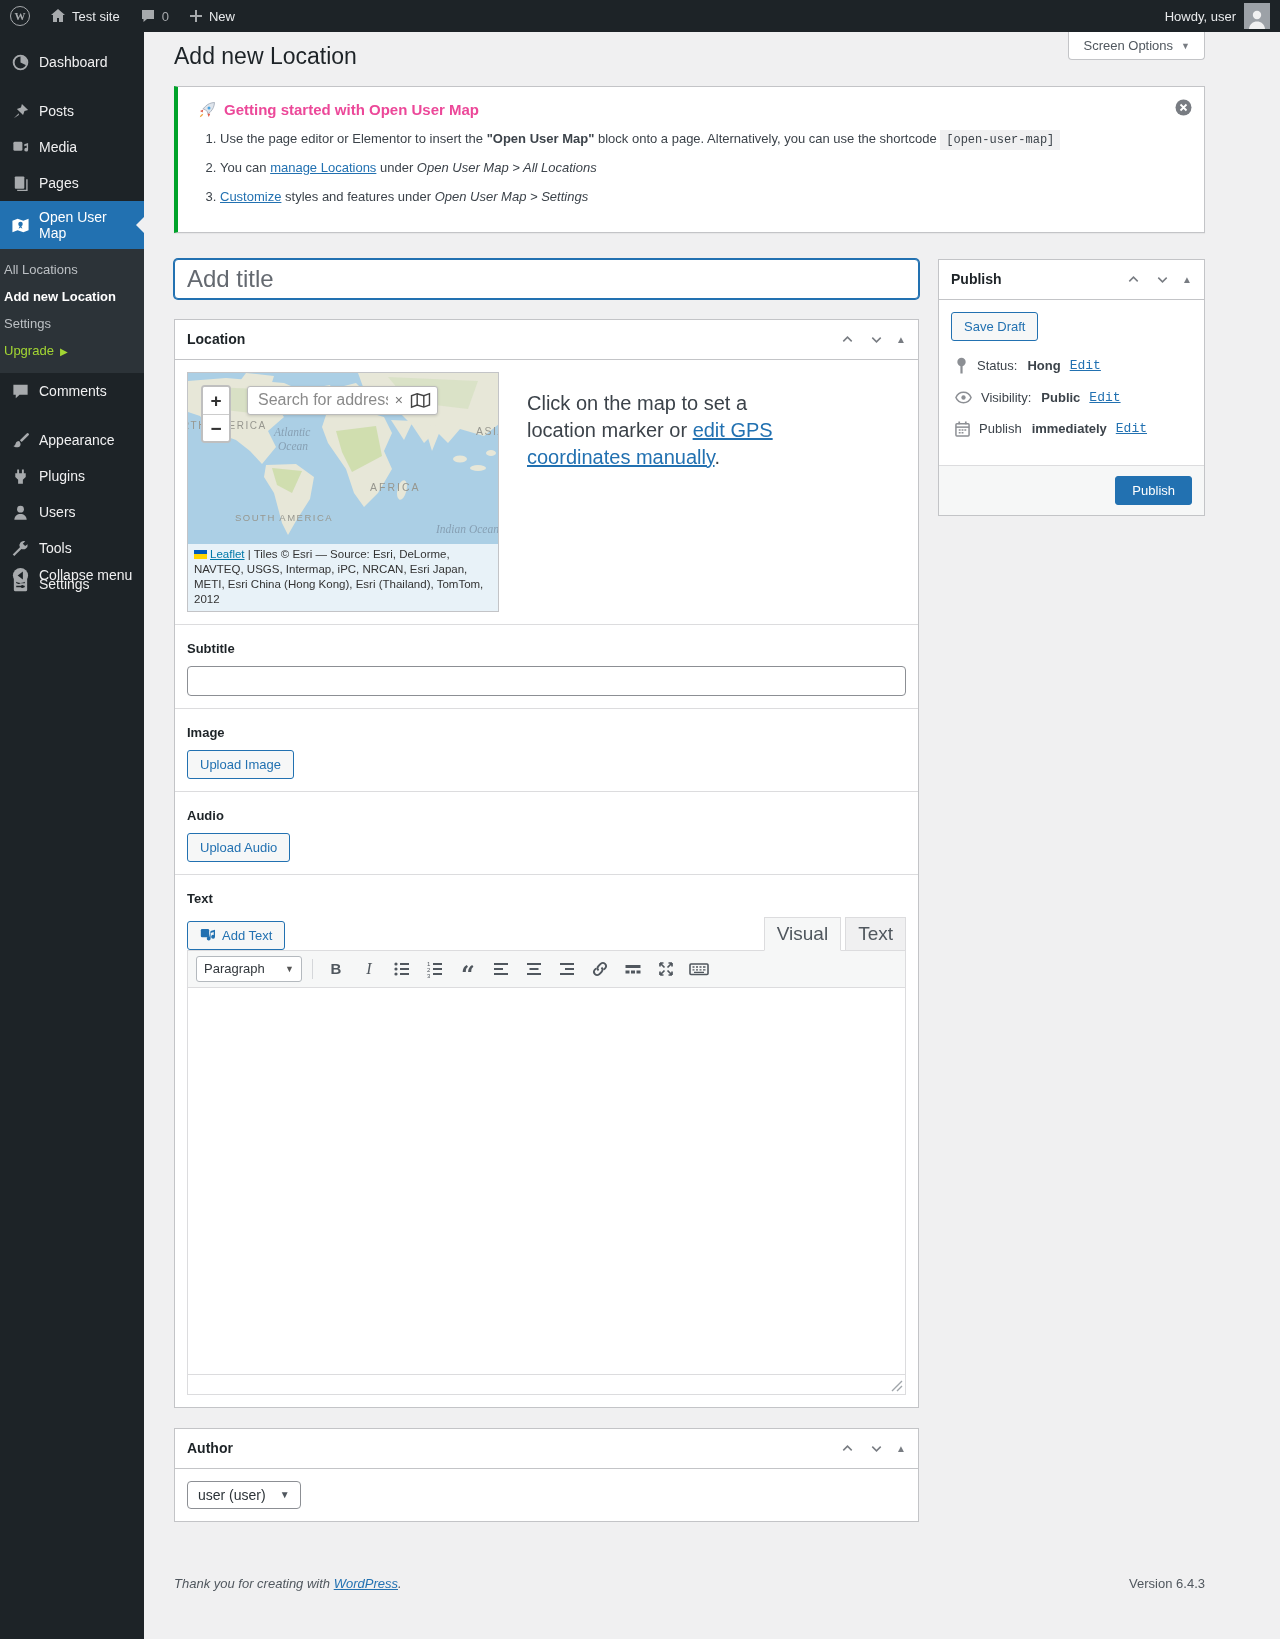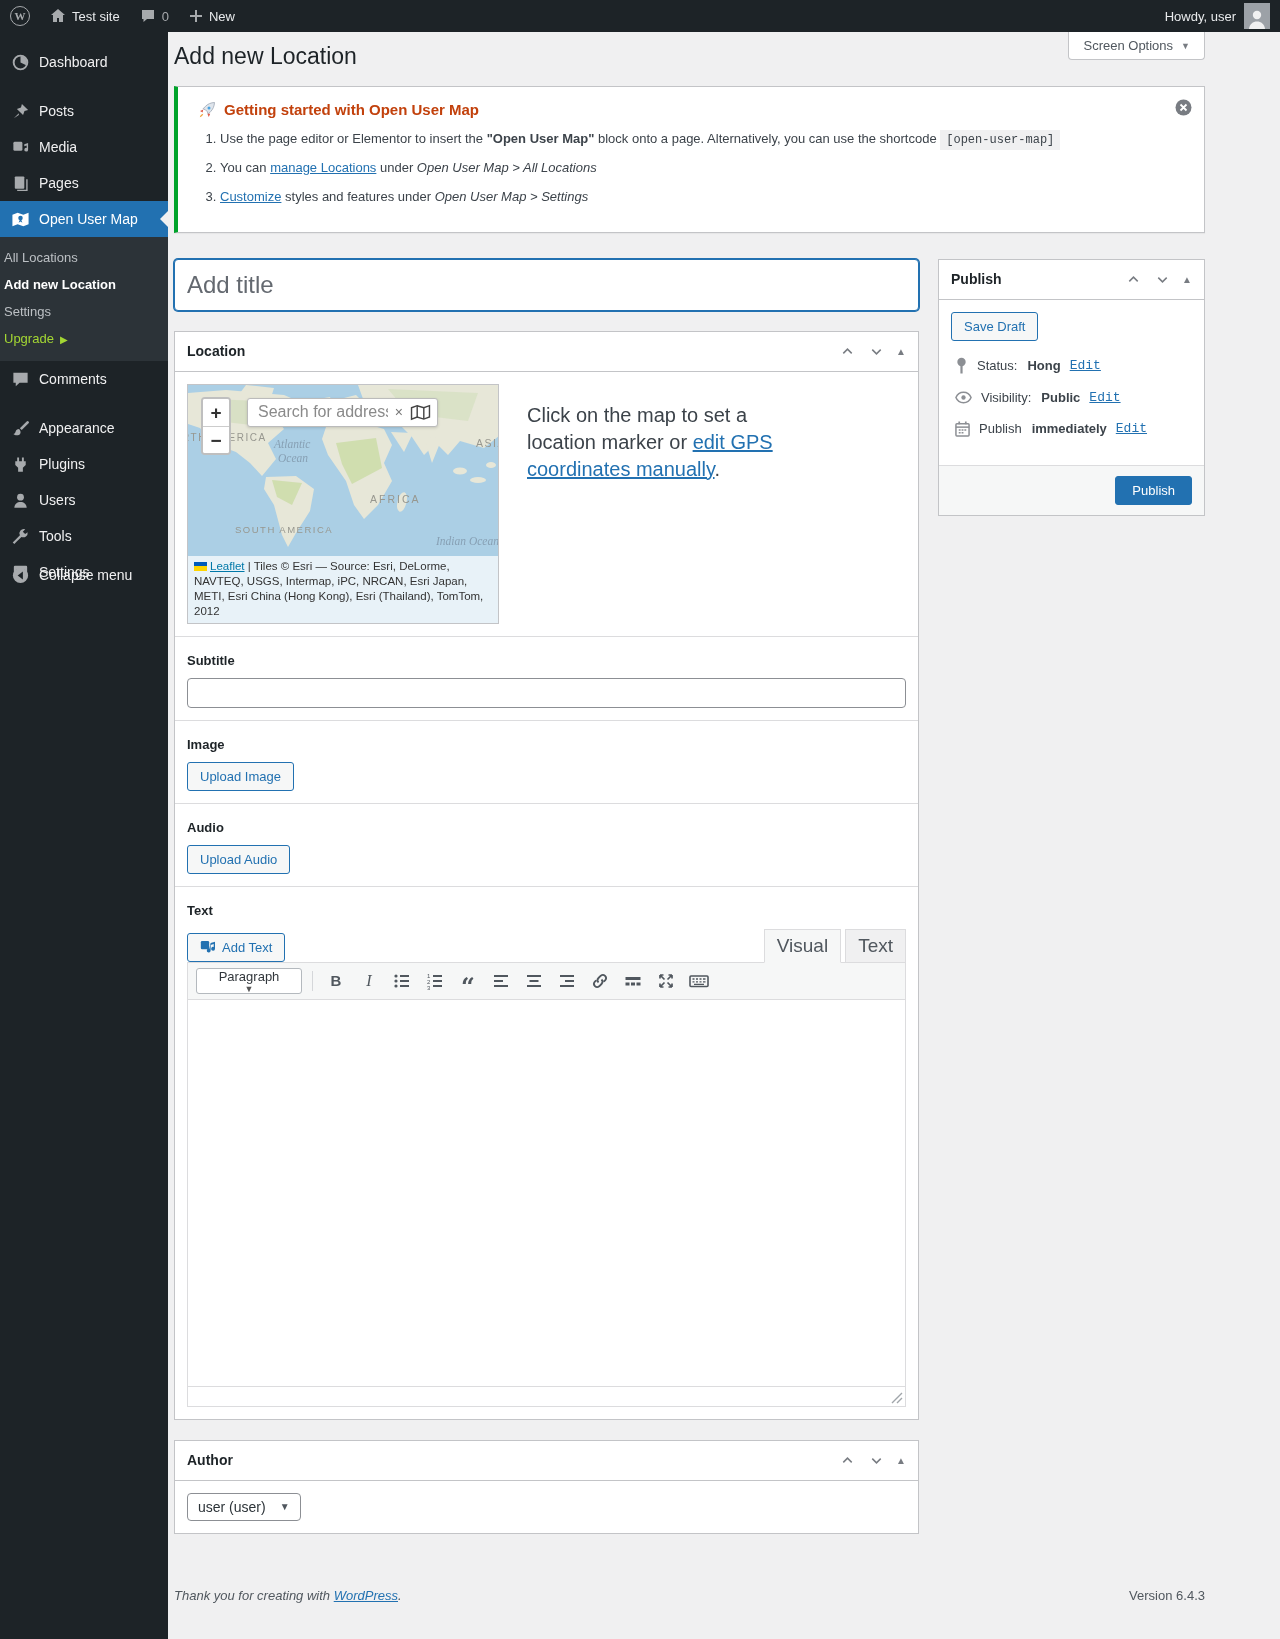--- a/index.html
+++ b/index.html
@@ -11,21 +11,21 @@
   
   .adminbar { position:absolute; top:0; left:0; width:1280px; height:32px;
     background:#1d2327; color:#c3c4c7; display:flex; align-items:center; z-index:50; }
   .ab-item { display:flex; align-items:center; gap:6px; padding:0 10px; height:32px; color:#e8eaec; cursor:pointer; font-size:13px; }
   .ab-item .num { color:#a7aaad; }
   .ab-right { margin-left:auto; display:flex; align-items:center; gap:8px; padding-right:10px; color:#e8eaec; cursor:pointer; }
   .wplogo { width:20px; height:20px; border:1.7px solid #a7aaad; border-radius:50%;
     display:flex; align-items:center; justify-content:center; color:#a7aaad; font-size:11px; font-weight:bold; font-family:"Liberation Serif",serif; }
   .avatar { width:26px; height:26px; background:#9ca1a7; display:flex; align-items:flex-end; justify-content:center; overflow:hidden; }
   
-  .sidebar { position:absolute; top:32px; left:0; bottom:0; width:168px; background:#1d2327; z-index:40; padding-top:12px; }
+  .sidebar { position:absolute; top:32px; left:0; bottom:0; width:144px; background:#1d2327; z-index:40; padding-top:12px; }
   .mi { position:relative; display:flex; align-items:center; gap:9px; padding:8px 8px 8px 10px; color:#f0f0f1; font-size:14px; cursor:pointer; }
   .mi .ico { width:20px; height:20px; flex:0 0 20px; display:flex; align-items:center; justify-content:center; }
   .mi.active { background:#2271b1; color:#fff; }
   .mi.active::after { content:""; position:absolute; right:0; top:50%; margin-top:-8px;
     border:8px solid transparent; border-right-color:#f0f0f1; }
   .sep { height:13px; }
   .submenu { background:#2c3338; padding:7px 0 9px; }
   .smi { display:block; padding:6px 4px; color:#bcc0c4; font-size:13px; cursor:pointer; }
   .smi.current { color:#fff; font-weight:bold; }
   .smi.upgrade { color:#a3d633; font-weight:normal; }
@@ -35,32 +35,32 @@
   .content { margin-left:160px; padding-top:32px; position:relative; }
   .screen-options { position:absolute; top:32px; right:75px; background:#fff;
     border:1px solid #c3c4c7; border-top:none; border-radius:0 0 4px 4px;
     padding:6px 14px; color:#50575e; display:flex; align-items:center; gap:8px; cursor:pointer; font-size:13px; }
   .screen-options .tri { font-size:9px; color:#787c82; }
   .wrap { margin:0 75px 0 14px; }
   h1.page-title { font-size:23px; font-weight:400; color:#1d2327; padding:10px 0 4px; line-height:1.3; }
   
   .notice { position:relative; background:#fff; border:1px solid #c3c4c7; border-left:4px solid #00a32a;
     box-shadow:0 1px 1px rgba(0,0,0,.04); margin:10px 0 0; padding:14px 40px 16px 20px; }
-  .notice h3 { font-size:15px; color:#c2410c; display:flex; align-items:center; gap:8px; margin-bottom:10px; }
+  .notice h3 { font-size:15px; color:#ec4899; display:flex; align-items:center; gap:8px; margin-bottom:10px; }
   .notice ol { margin:4px 0 0 22px; }
   .notice li { margin:8px 0; line-height:1.6; color:#3c434a; }
   .notice a { color:#2271b1; }
   .notice .code { font-family:"Liberation Mono","DejaVu Sans Mono",monospace; background:#f0f0f1; padding:3px 6px; font-size:12px; }
   .dismiss { position:absolute; top:12px; right:12px; cursor:pointer; line-height:0; }
   
   .columns { display:flex; gap:19px; margin-top:26px; align-items:flex-start; }
   .col-main { width:745px; flex:0 0 745px; }
   .col-side { width:267px; flex:0 0 267px; }
   
-  .title-input { width:100%; height:52px; font-size:24px; padding:3px 12px; background:#fff;
+  .title-input { width:100%; height:40px; font-size:24px; padding:3px 12px; background:#fff;
     border:1px solid #2271b1; box-shadow:0 0 0 1px #2271b1; border-radius:4px; outline:none;
     font-family:"Liberation Sans",sans-serif; color:#1d2327; }
   .title-input::placeholder { color:#646970; }
   
   .postbox { background:#fff; border:1px solid #c3c4c7; margin-top:20px; }
   .postbox-header { display:flex; align-items:center; justify-content:space-between;
     padding:0 12px; height:40px; border-bottom:1px solid #c3c4c7; }
   .postbox-header .hd-title { font-size:14px; font-weight:bold; color:#1d2327; }
   .hd-controls { display:flex; align-items:center; gap:10px; color:#787c82; }
   .hd-controls .btn-ic { cursor:pointer; line-height:0; padding:2px; }
@@ -97,21 +97,21 @@
     padding:6px 16px; font-size:13px; cursor:pointer; font-family:"Liberation Sans",sans-serif; }
   
   .media-row { display:flex; justify-content:space-between; align-items:flex-end; margin-bottom:0; }
   .editor-tabs { display:flex; }
   .etab { padding:5px 12px; font-size:19px; color:#50575e; cursor:pointer; border:1px solid #dcdcde; margin-left:4px; position:relative; top:1px; }
   .etab.active { background:#f6f7f7; border-bottom-color:#f6f7f7; z-index:2; }
   .etab.inactive { background:#f0f0f1; }
   .editor-frame { border:1px solid #dcdcde; margin-top:0; }
   .toolbar { background:#f6f7f7; border-bottom:1px solid #dcdcde; padding:5px 8px; display:flex; align-items:center; gap:7px; }
   .para-select { width:106px; height:26px; background:#fff; border:1px solid #b4b9be; border-radius:3px;
-    display:flex; align-items:center; justify-content:space-between; padding:0 7px; font-size:13px; color:#32373c; cursor:pointer;flex-direction:column; }
+    display:flex; align-items:center; justify-content:space-between; padding:0 7px; font-size:13px; color:#32373c; cursor:pointer; }
   .para-select .tri { font-size:9px; color:#555; }
   .tb-sep { width:1px; height:20px; background:#d5d7da; margin:0 3px; }
   .tbtn { width:26px; height:24px; display:flex; align-items:center; justify-content:center; cursor:pointer; border-radius:2px; color:#50575e; }
   .tbtn.bold { font-weight:bold; font-size:15px; }
   .tbtn.italic { font-style:italic; font-family:"Liberation Serif",serif; font-size:16px; }
   .tbtn.quote { font-family:"DejaVu Serif",serif; font-size:24px; font-weight:bold; line-height:0; padding-top:12px; }
   .editor-canvas { height:386px; background:#fff; cursor:text; }
   .editor-statusbar { border-top:1px solid #dcdcde; height:20px; position:relative; background:#fff; }
   .resize-grip { position:absolute; right:2px; bottom:2px; cursor:nwse-resize; line-height:0; }
   

